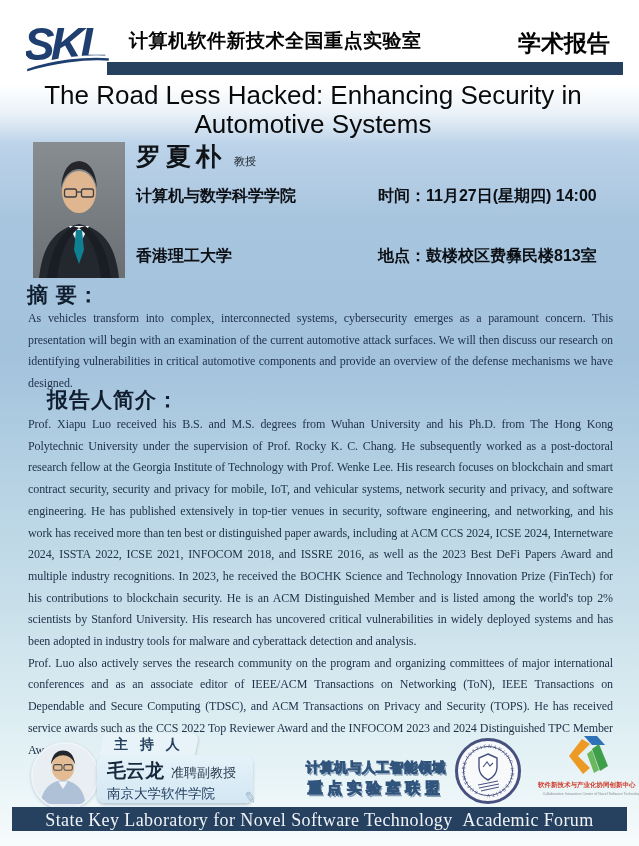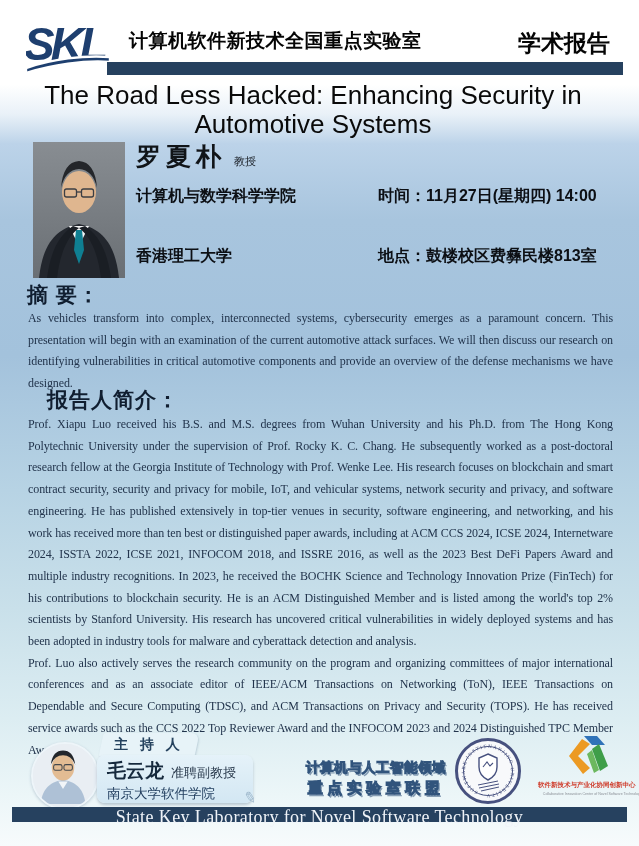--- a/index.html
+++ b/index.html
@@ -57,22 +57,22 @@
   .alliance-logo{position:absolute;left:305px;top:759px;width:142px;text-align:center;font-weight:800;
     color:#eef3f8;-webkit-text-stroke:1px #31547c;text-shadow:1.5px 1.5px 0 rgba(49,84,124,.55);}
   .alliance-line1{font-size:13.5px;letter-spacing:0.5px;white-space:nowrap;}
   .alliance-line2{font-size:15px;letter-spacing:4.5px;margin-top:2px;white-space:nowrap;}
   .seal-logo{position:absolute;left:454px;top:737px;width:68px;height:68px;}
   .cicnst{position:absolute;left:538px;top:735px;width:96px;text-align:center;}
   .cicnst svg{width:46px;height:42px;}
   .cicnst-name{font-size:6.5px;font-weight:bold;color:#cf3b2a;white-space:nowrap;margin-top:0px;}
   .cicnst-sub{font-size:4px;color:#8a8f96;white-space:nowrap;margin-top:1px;transform:scale(.9);}
   
-  .footer-bar{position:absolute;left:12px;top:807px;width:615px;height:15px;background:#26415f;
-    display:flex;align-items:flex-start;justify-content:center;gap:10px;
+  .footer-bar{position:absolute;left:12px;top:807px;width:615px;height:24px;background:#26415f;
+    display:flex;align-items:flex-end;justify-content:center;gap:10px;
     font-family:"Liberation Serif",serif;font-size:18px;color:#eff3f8;letter-spacing:0.4px;white-space:nowrap;}
 </style>
 </head>
 <body>
 
 <div class="page">
 
   <svg class="skl-logo" viewBox="0 0 84 52" xmlns="http://www.w3.org/2000/svg">
     <text x="-2" y="39" font-family="Liberation Sans, sans-serif" font-size="46" font-weight="bold" letter-spacing="-4" fill="#1e3f6f" font-style="italic">SKL</text>
     <path d="M0,47 C26,38 58,34 84,36 L84,41 C58,39 26,44 0,52 Z" fill="#1e3f6f" stroke="#ffffff" stroke-width="2.4"></path>
@@ -168,15 +168,16 @@
       <polygon points="6,21 19,4 27,9 15,21 27,33 20,39" fill="#ec9a23"></polygon>
       <polygon points="29,14 36,9 45,31 37,36" fill="#3f9e49"></polygon>
       <polygon points="24,19 29,15 36,35 31,38" fill="#6cb85f"></polygon>
     </svg>
     <div class="cicnst-name">软件新技术与产业化协同创新中心</div>
     <div class="cicnst-sub">Collaborative Innovation Center of Novel Software Technology and Industrialization</div>
   </div>
 
   <div class="footer-bar">
     <span>State Key Laboratory for Novel Software Technology</span>
+    <span>Academic Forum</span>
   </div>
 
 </div>
 
 </body></html>

